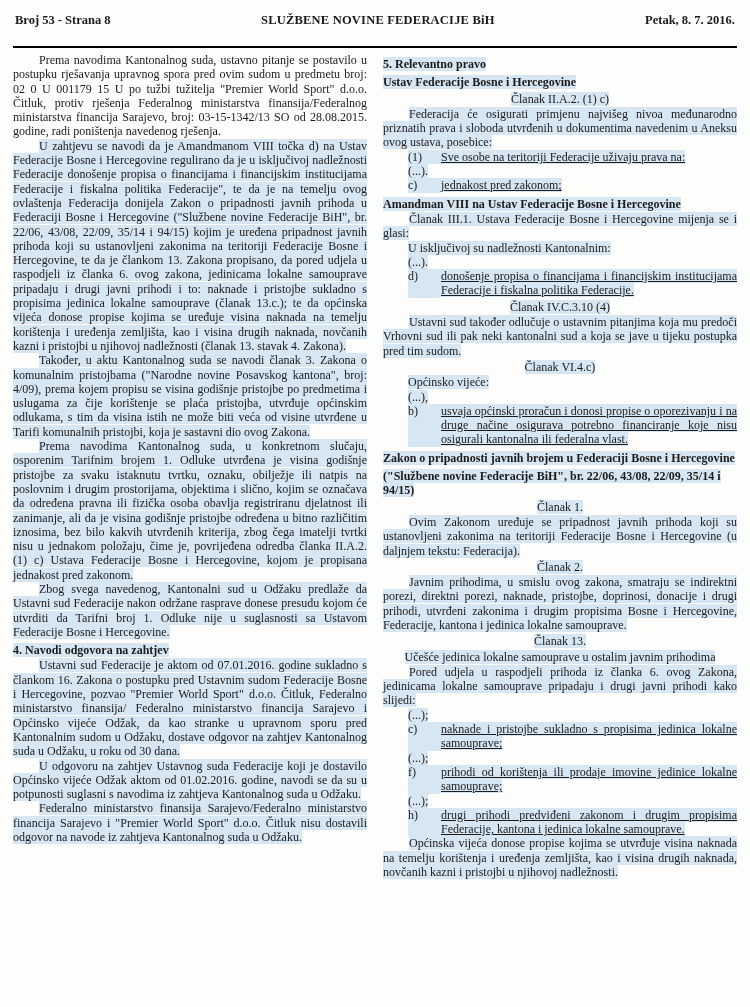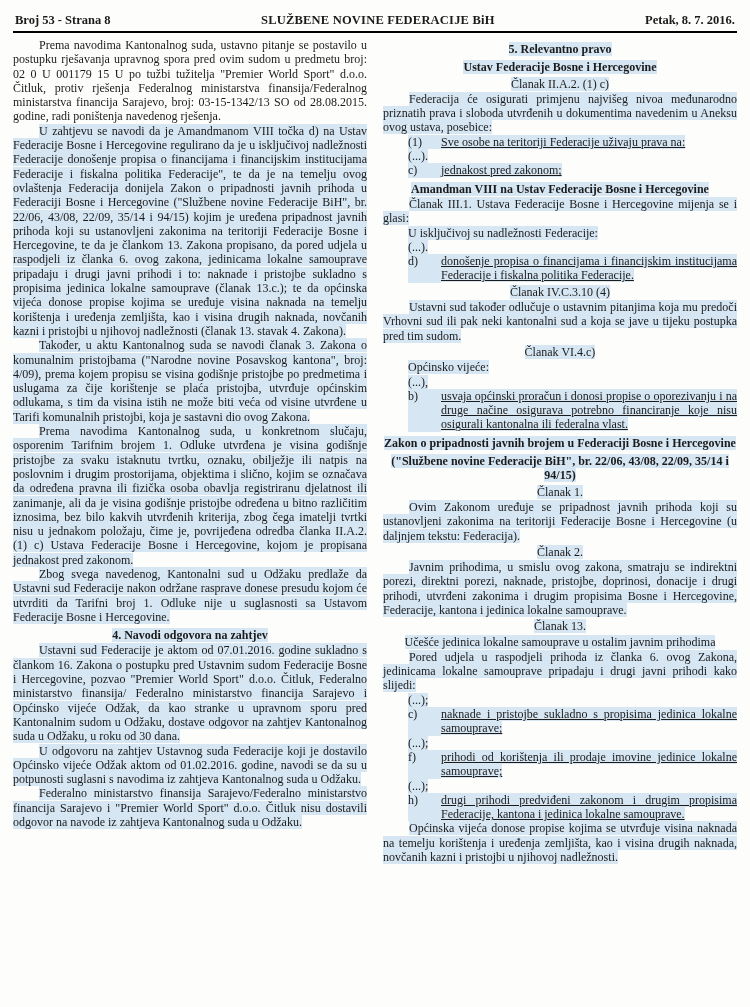--- a/index.html
+++ b/index.html
@@ -6,28 +6,28 @@
   .page{
     width:750px;height:1007px;box-sizing:border-box;
     margin:0 auto;background:#fdfdfb;color:#1b1b1b;
     padding:8px 13px 10px 13px;overflow:hidden;
     font-family:"Liberation Serif","DejaVu Serif",serif;
   }
   .header{
     display:flex;justify-content:space-between;align-items:baseline;
     font-size:12.5px;font-weight:bold;
     border-bottom:2px solid #000;
-    padding:5px 2px 3px 2px;margin-bottom:5px;
+    padding:5px 2px 18px 2px;margin-bottom:5px;
   }
   .header .h-center{letter-spacing:.2px;}
   .cols{display:flex;gap:16px;}
   .col{width:401px;font-size:12px;line-height:14.3px;}
   .blk{margin:0;}
   .para{text-align:justify;text-indent:26px;}
-  .heading{font-weight:bold;text-align:center;margin:4px 0 1px 0;}
+  .heading{font-weight:bold;text-align:left;margin:4px 0 1px 0;}
   .center{font-weight:normal;text-align:center;margin:2px 0 1px 0;}
   .center_plain{text-align:center;margin:1px 0;}
   .plain{padding-left:25px;}
   .item{display:flex;padding-left:25px;}
   .item .marker{flex:0 0 33px;}
   .item .itext{flex:1;text-align:justify;text-decoration:underline;}
   .hl{
     background:rgba(126,178,226,0.30);
     box-decoration-break:clone;-webkit-box-decoration-break:clone;
   }
@@ -62,21 +62,21 @@
           <span class="marker hl">(1)</span>
           <span class="itext"><span class="hl">Sve osobe na teritoriji Federacije uživaju prava na:</span></span>
         </div>
         <div class="blk plain"><span class="hl">(...).</span></div>
         <div class="blk item">
           <span class="marker hl">c)</span>
           <span class="itext"><span class="hl">jednakost pred zakonom;</span></span>
         </div>
         <div class="blk heading"><span class="hl">Amandman VIII na Ustav Federacije Bosne i Hercegovine</span></div>
         <div class="blk para"><span class="hl">Članak III.1. Ustava Federacije Bosne i Hercegovine mijenja se i glasi:</span></div>
-        <div class="blk plain"><span class="hl">U isključivoj su nadležnosti Federacije:</span></div>
+        <div class="blk plain"><span class="hl">U isključivoj su nadležnosti Kantonalnim:</span></div>
         <div class="blk plain"><span class="hl">(...).</span></div>
         <div class="blk item">
           <span class="marker hl">d)</span>
           <span class="itext"><span class="hl">donošenje propisa o financijama i financijskim institucijama Federacije i fiskalna politika Federacije.</span></span>
         </div>
         <div class="blk center"><span class="hl">Članak IV.C.3.10 (4)</span></div>
         <div class="blk para"><span class="hl">Ustavni sud također odlučuje o ustavnim pitanjima koja mu predoči Vrhovni sud ili pak neki kantonalni sud a koja se jave u tijeku postupka pred tim sudom.</span></div>
         <div class="blk center"><span class="hl">Članak VI.4.c)</span></div>
         <div class="blk plain"><span class="hl">Općinsko vijeće:</span></div>
         <div class="blk plain"><span class="hl">(...),</span></div>

